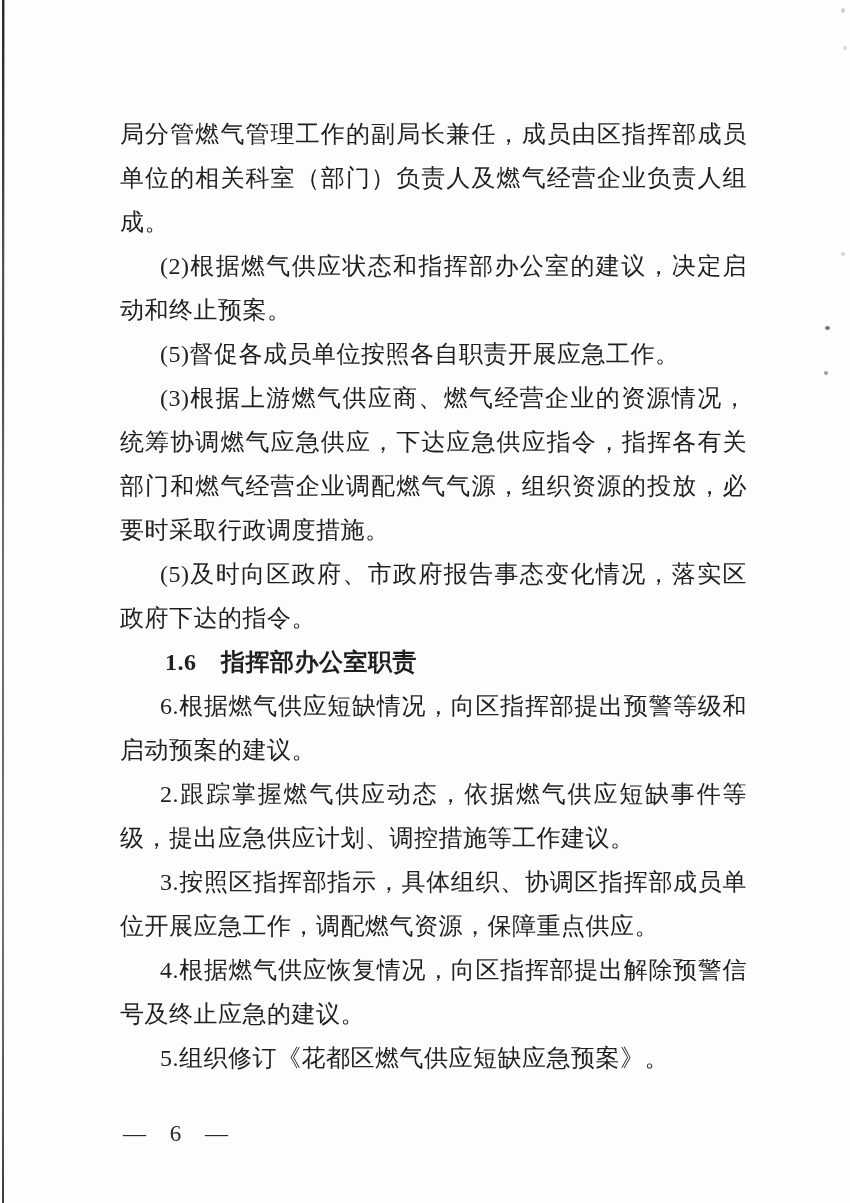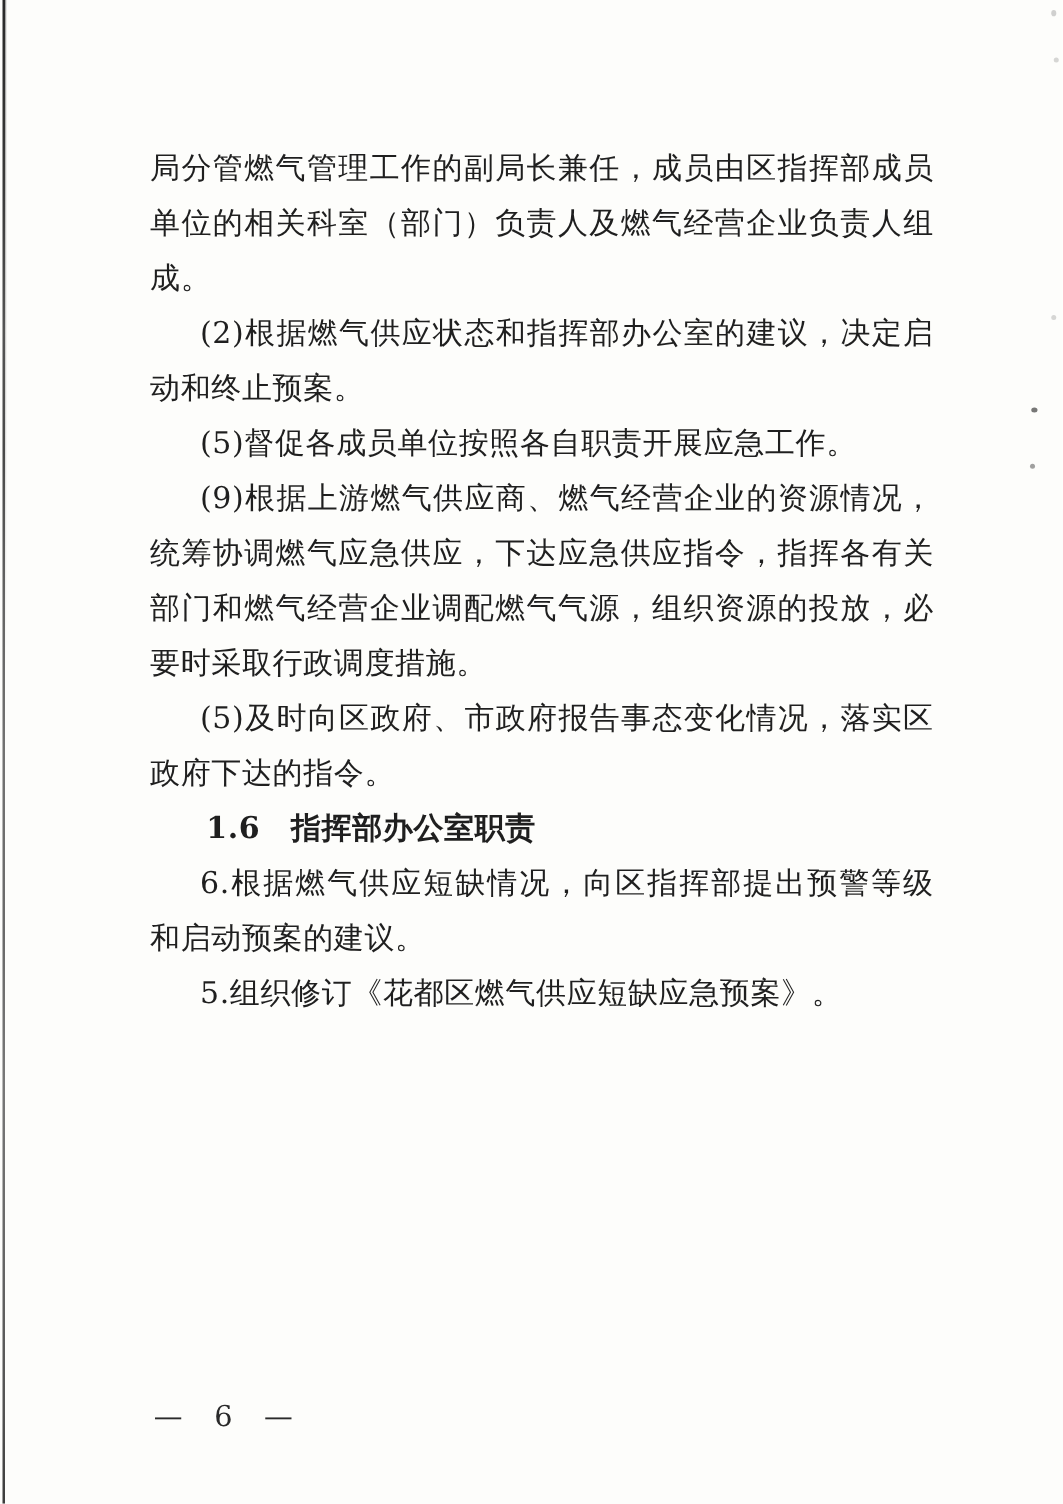--- a/index.html
+++ b/index.html
@@ -1,19 +1,19 @@
 <!DOCTYPE html>
 <html lang="zh" style="--paper: #fdfdfb; --ink: #1f1f1f;"><head>
 <meta charset="utf-8">
 <style>
   :root {
     --paper: #fdfdfb;
     --ink: #1f1f1f;
   }
-  * { margin: 0; padding: 0; box-sizing: border-box; }
+  * { margin: 0; padding: 0; box-sizing: border-box; font-family: Liberation Serif, serif; }
   html, body { background: #ffffff; }
   body {
     width: 850px;
     height: 1203px;
     position: relative;
     overflow: hidden;
     background: var(--paper);
     font-family: "DejaVu Serif", "Liberation Serif", serif;
   }
   .page {
@@ -92,22 +92,25 @@
   <div class="speck s1"></div>
   <div class="speck s2"></div>
   <div class="speck s3"></div>
   <div class="speck s4"></div>
   <div class="speck s5"></div>
 
   <main class="content">
     <p class="para cont">局分管燃气管理工作的副局长兼任，成员由区指挥部成员单位的相关科室（部门）负责人及燃气经营企业负责人组成。</p>
     <p class="para">(2)根据燃气供应状态和指挥部办公室的建议，决定启动和终止预案。</p>
     <p class="para">(5)督促各成员单位按照各自职责开展应急工作。</p>
-    <p class="para">(9)根据上游燃气供应商、燃气经营企业的资源情况，统筹协调燃气应急供应，下达应急供应指令，指挥各有关部门和燃气经营企业调配燃气气源，组织资源的投放，必要时采取行政调度措施。</p>
+    <p class="para">(3)根据上游燃气供应商、燃气经营企业的资源情况，统筹协调燃气应急供应，下达应急供应指令，指挥各有关部门和燃气经营企业调配燃气气源，组织资源的投放，必要时采取行政调度措施。</p>
     <p class="para">(5)及时向区政府、市政府报告事态变化情况，落实区政府下达的指令。</p>
     <p class="heading">1.6　指挥部办公室职责</p>
     <p class="para">6.根据燃气供应短缺情况，向区指挥部提出预警等级和启动预案的建议。</p>
+    <p class="para">2.跟踪掌握燃气供应动态，依据燃气供应短缺事件等级，提出应急供应计划、调控措施等工作建议。</p>
+    <p class="para">3.按照区指挥部指示，具体组织、协调区指挥部成员单位开展应急工作，调配燃气资源，保障重点供应。</p>
+    <p class="para">4.根据燃气供应恢复情况，向区指挥部提出解除预警信号及终止应急的建议。</p>
     <p class="para">5.组织修订《花都区燃气供应短缺应急预案》。</p>
   </main>
 
   <div class="footer">— 6 —</div>
 
 </div>
 
 </body></html>

